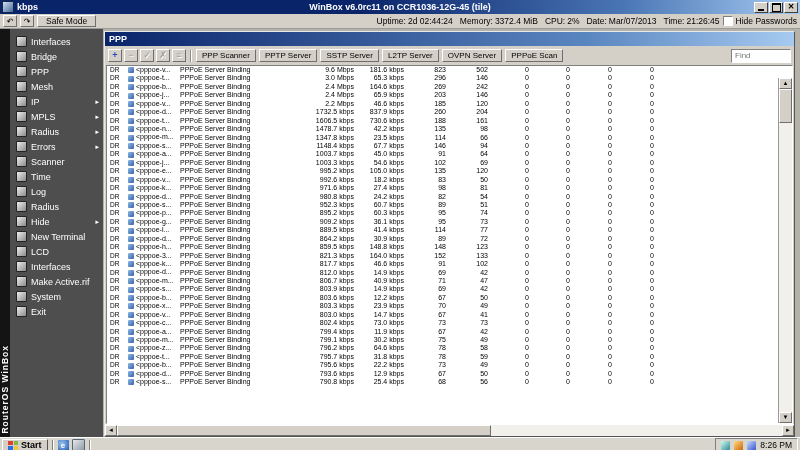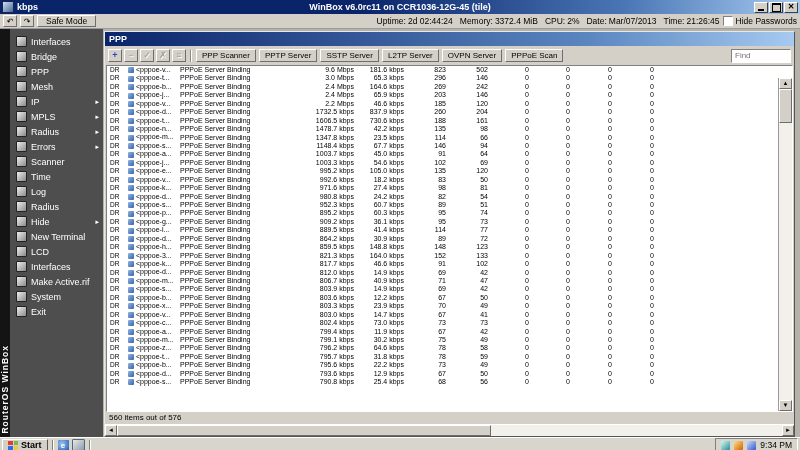--- a/index.html
+++ b/index.html
@@ -927,21 +927,20 @@
               <div class="td c11 num" style="width: 38px;">0</div>
             </div>
           </div>
         <div class="vscroll">
           <button class="sc-btn">▲</button>
           <div class="v-thumb"></div>
           <button class="sc-btn" style="margin-top:auto;">▼</button>
         </div>
       </div>
 
-      <div class="ppp-status">560 items out of 576</div>
 
       <div class="hscroll">
         <button class="hs-btn">◄</button>
         <div class="h-thumb"></div>
         <button class="hs-btn" style="margin-left:auto;">►</button>
       </div>
     </div>
   </div>
 </div>
 
@@ -956,15 +955,15 @@
     <span>Start</span>
   </button>
   <span class="tb-sep"></span>
   <span class="ql-icon ie">e</span>
   <span class="ql-icon desk"></span>
   <span class="tb-sep"></span>
   <span class="tray">
     <span class="tray-ico t1"></span>
     <span class="tray-ico t2"></span>
     <span class="tray-ico t3"></span>
-    <span>9:34 PM</span>
+    <span>8:26 PM</span>
   </span>
 </div>
 
 </body></html>

